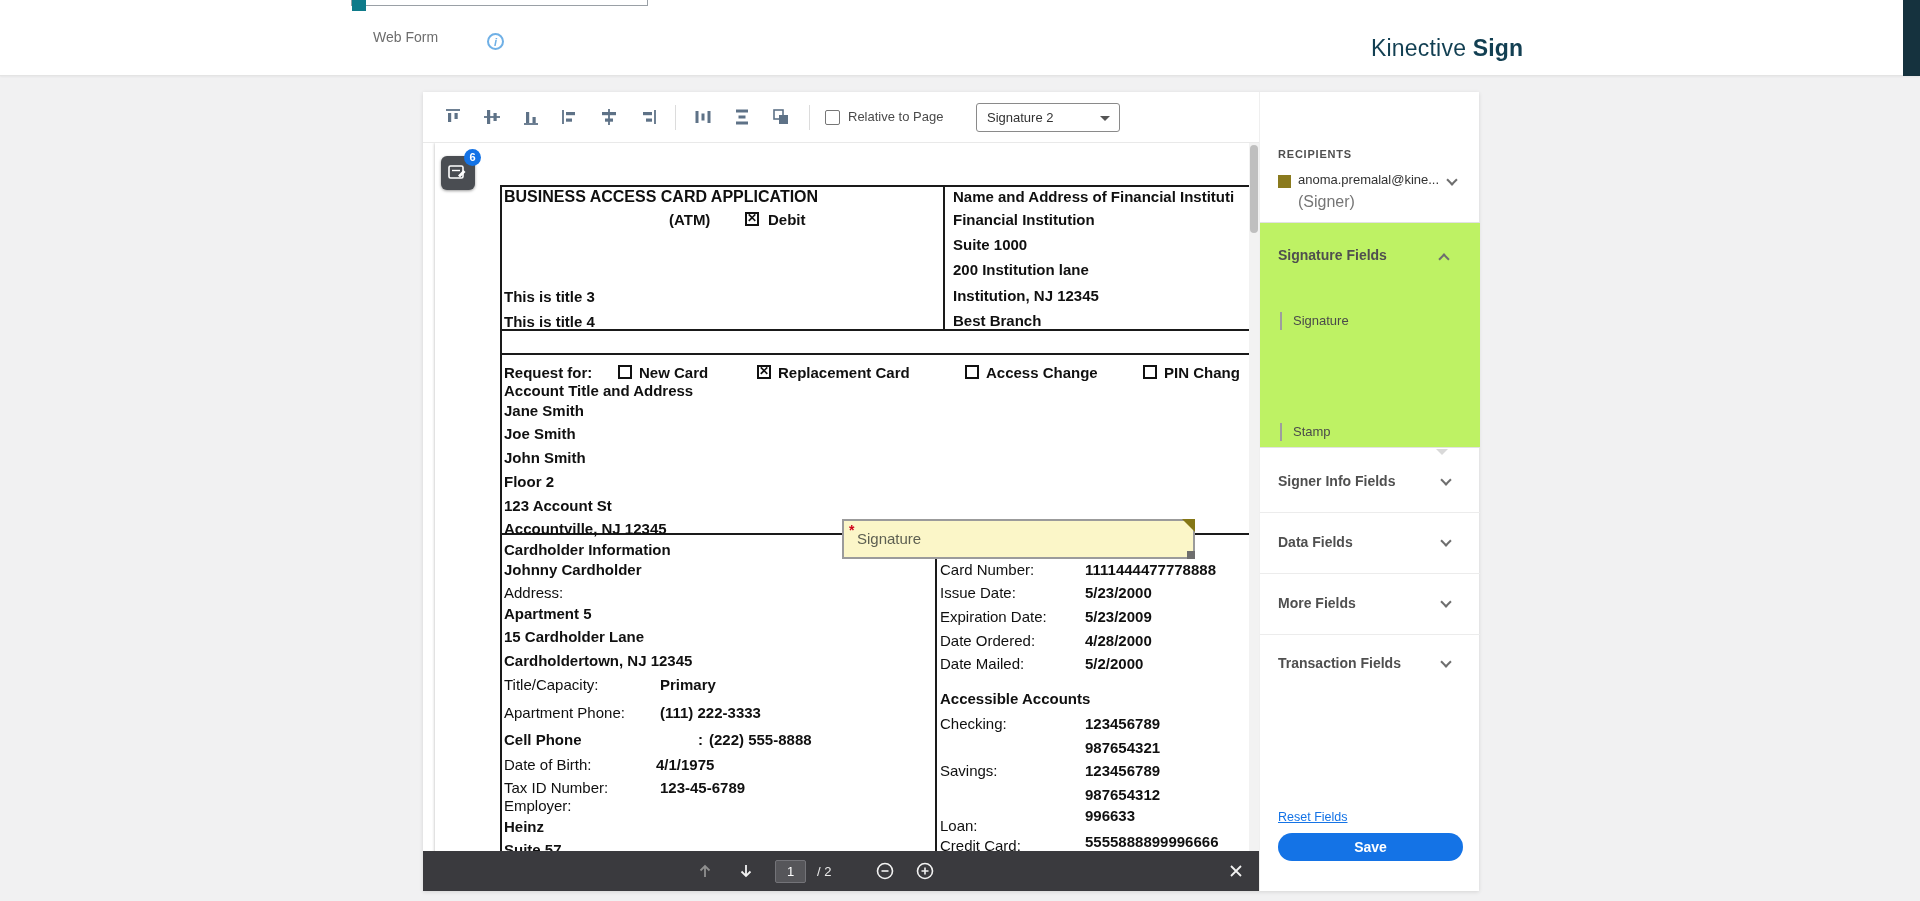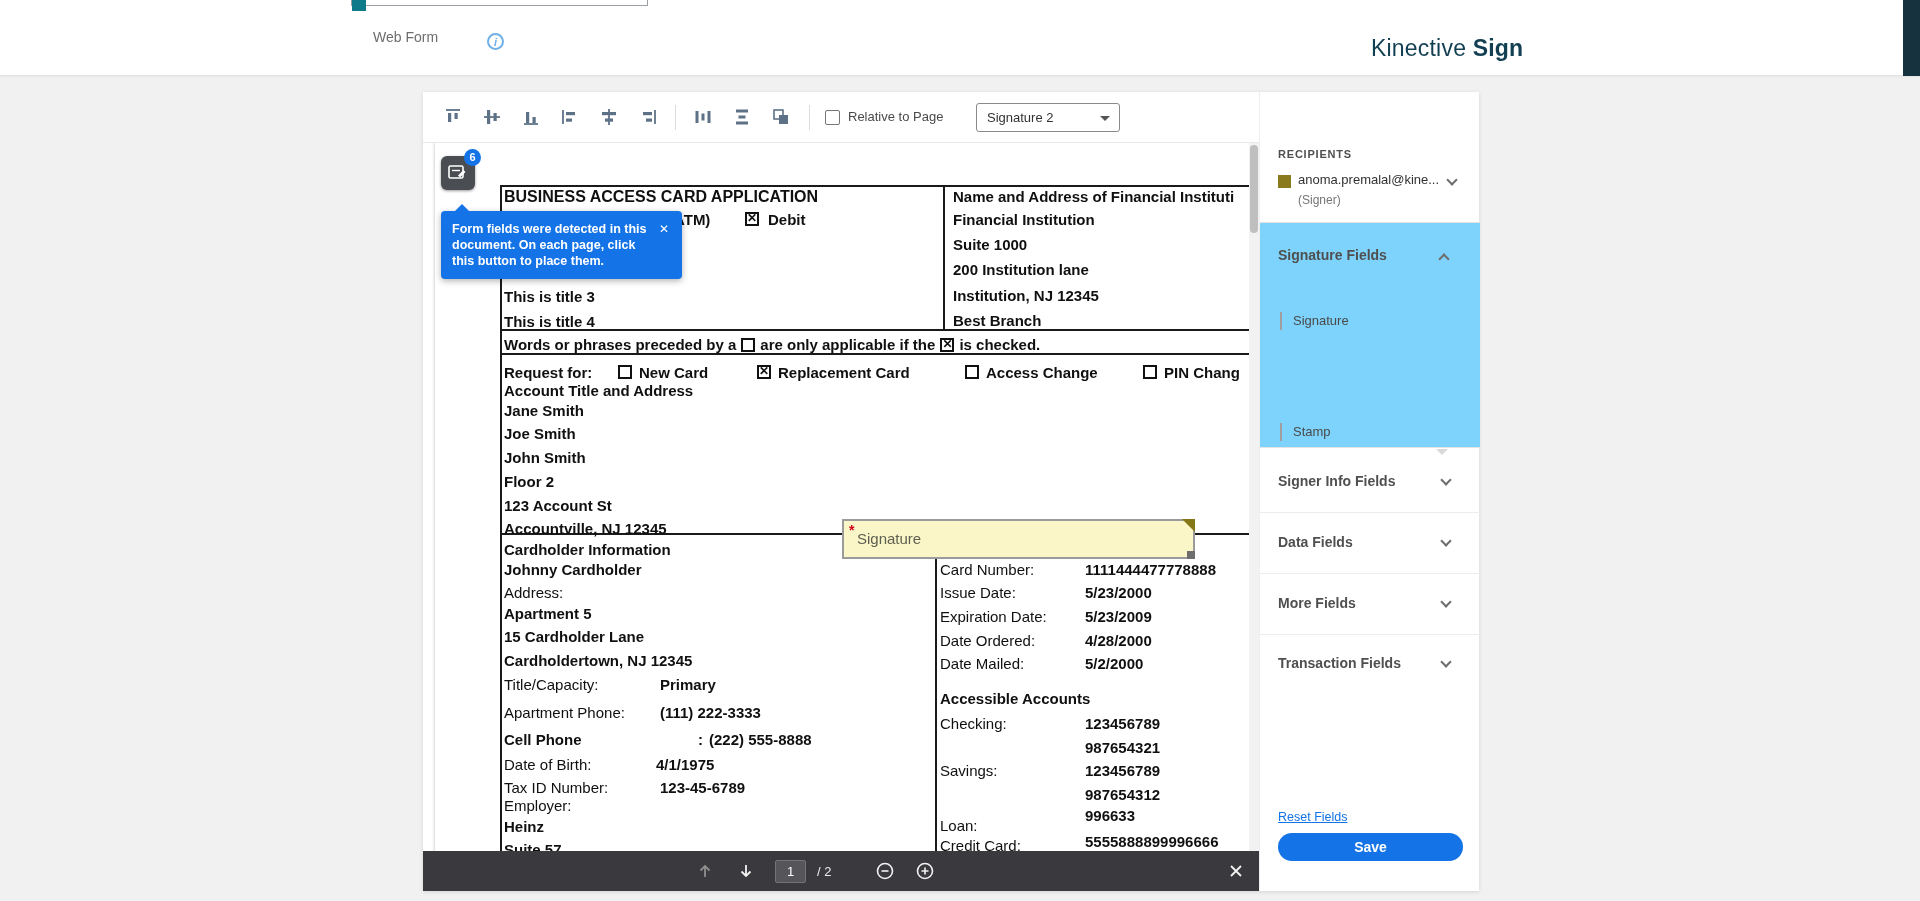--- a/index.html
+++ b/index.html
@@ -83,25 +83,25 @@
   .page-input { position:absolute; left:352px; top:9px; width:31px; height:23px; background:#56565a;
     border:1px solid #737378; border-radius:2px; color:#fff; font-size:13px; text-align:center;
     font-family:"Liberation Sans", sans-serif; }
   .page-total { position:absolute; left:394px; top:13px; color:#ececec; font-size:13px; white-space:pre; }
 
   
   .sidebar { position:absolute; left:836px; top:0; width:220px; height:799px; background:#fff; border-left:1px solid #efefef; }
   .recip-hdr { position:absolute; left:18px; top:56px; font-size:11px; font-weight:700; letter-spacing:.8px; color:#4f4f4f; }
   .recip-square { position:absolute; left:18px; top:83px; width:13px; height:13px; background:#8a7a1e; }
   .recip-email { position:absolute; left:38px; top:80px; font-size:13px; color:#323232; }
-  .recip-role { position:absolute; left:38px; top:101px; font-size:12px; color:#757575; }
+  .recip-role { position:absolute; left:38px; top:101px; font-size:16px; color:#757575; }
   .chev { position:absolute; width:8px; height:8px; border-right:2px solid #6e6e6e; border-bottom:2px solid #6e6e6e; }
   .chev.down { transform:rotate(45deg); }
   .chev.up { transform:rotate(-135deg); }
-  .sec-expanded { position:absolute; left:0; top:130px; width:220px; height:226px; background:#7dd3fc;
+  .sec-expanded { position:absolute; left:0; top:130px; width:220px; height:226px; background:#bef264;
     border-top:1px solid #e2e2e2; border-bottom:1px solid #e2e2e2; }
   .sec-hdr { font-size:14px; font-weight:700; color:#4f4f4f; position:absolute; left:18px; }
   .field-item { position:absolute; left:0; width:220px; height:36px; cursor:grab; }
   .field-item .bar { position:absolute; left:20px; top:9px; width:2px; height:18px; background:#9e9e9e; }
   .field-item .lbl { position:absolute; left:33px; top:10px; font-size:13px; color:#4a4a4a; }
   .notch { position:absolute; left:176px; top:357px; width:0; height:0;
     border-left:6px solid transparent; border-right:6px solid transparent; border-top:6px solid #d9d9d9; }
   .side-divider { position:absolute; left:0; width:220px; height:1px; background:#ececec; }
   .reset-link { position:absolute; left:18px; top:718px; font-size:12.5px; color:#1473e6; text-decoration:underline; cursor:pointer; }
   .save-btn { position:absolute; left:18px; top:741px; width:185px; height:28px; background:#1473e6; border:none;
@@ -214,21 +214,20 @@
       <div class="dt" style="left:69px;top:145px">This is title 3</div>
       <div class="dt" style="left:69px;top:170px">This is title 4</div>
 
       <div class="dt" style="left:518px;top:45px">Name and Address of Financial Instituti</div>
       <div class="dt" style="left:518px;top:68px">Financial Institution</div>
       <div class="dt" style="left:518px;top:93px">Suite 1000</div>
       <div class="dt" style="left:518px;top:118px">200 Institution lane</div>
       <div class="dt" style="left:518px;top:144px">Institution, NJ 12345</div>
       <div class="dt" style="left:518px;top:169px">Best Branch</div>
 
-      <div class="inline-row" style="left:69px;top:193px"><span>Words or phrases preceded by a</span><span class="dcb"></span><span>are only applicable if the</span><span class="dcb checked"></span><span>is checked.</span></div>
 
       <div class="dt" style="left:69px;top:221px">Request for:</div>
       <span class="dcb" style="position:absolute;left:183px;top:222px"></span>
       <div class="dt" style="left:204px;top:221px">New Card</div>
       <span class="dcb checked" style="position:absolute;left:322px;top:222px"></span>
       <div class="dt" style="left:343px;top:221px">Replacement Card</div>
       <span class="dcb" style="position:absolute;left:530px;top:222px"></span>
       <div class="dt" style="left:551px;top:221px">Access Change</div>
       <span class="dcb" style="position:absolute;left:708px;top:222px"></span>
       <div class="dt" style="left:729px;top:221px">PIN Chang</div>
@@ -285,24 +284,20 @@
       <div class="dt" style="left:650px;top:690px">5555888899996666</div>
 
       <div class="fields-badge">
         <svg width="20" height="20">
             <rect x="1" y="3" width="14" height="12" rx="1.5" fill="none" stroke="#fff" stroke-width="1.6"></rect>
             <path d="M4 7.5h8" stroke="#fff" stroke-width="1.4"></path>
             <path d="M11 14.5l5.5-5.5 2 2-5.5 5.5z" fill="#fff" transform="translate(-1,-2)"></path>
           </svg>
         <div class="badge-count">6</div>
       </div>
-      <div class="tooltip">
-        <div class="tooltip-text">Form fields were detected in this document. On each page, click this button to place them.</div>
-        <div class="tooltip-close"></div>
-      </div>
 
       <div class="sig-field">
         <div class="sig-req">*</div>
         <div class="sig-label">Signature</div>
         <div class="sig-fold"></div>
         <div class="sig-grip"></div>
       </div>
     </div>
 
     <div class="doc-scrollbar">

